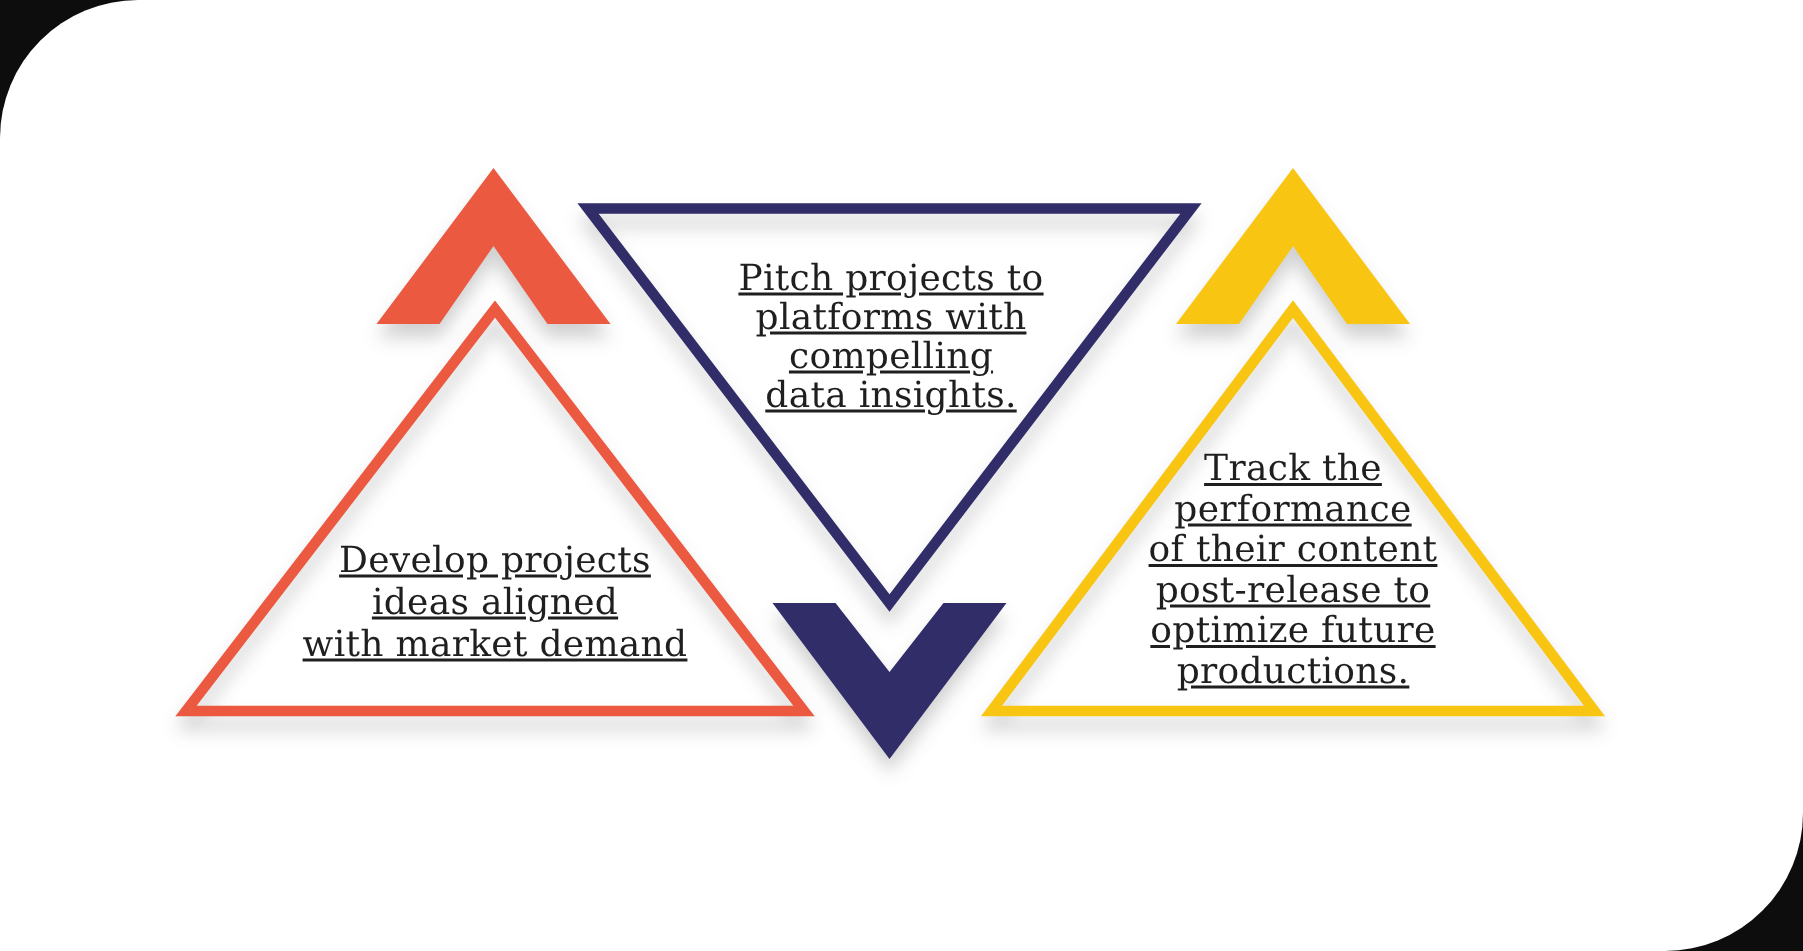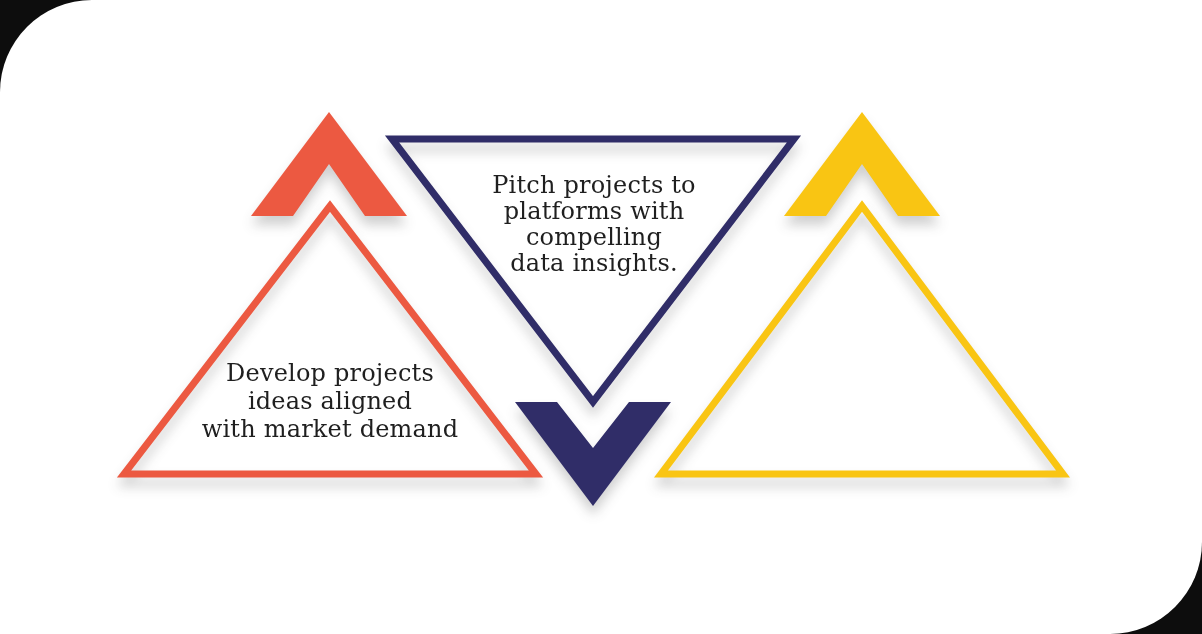--- a/index.html
+++ b/index.html
@@ -31,20 +31,21 @@
     filter: drop-shadow(0px 9px 6px rgba(40, 40, 40, 0.22));
   }
   .label {
     position: absolute;
     text-align: center;
     white-space: pre-line;
     color: #1f1f1f;
     font-size: 24px;
     line-height: 27px;
     letter-spacing: 0.2px;
+    text-decoration: underline;
   }
   .label-develop { left: 185px; top: 359px; width: 290px; line-height: 28px; }
   .label-pitch   { left: 463px; top: 172px; width: 262px; line-height: 26px; }
   .label-track   { left: 730px; top: 299px; width: 264px; }
 </style>
 </head>
 <body>
 
 <div class="card">
 
@@ -65,14 +66,20 @@
 
   <div class="label label-develop">Develop projects
 ideas aligned
 with market demand</div>
 
   <div class="label label-pitch">Pitch projects to
 platforms with
 compelling
 data insights.</div>
 
+  <div class="label label-track">Track the
+performance
+of their content
+post-release to
+optimize future
+productions.</div>
 
 </div>
 
 </body></html>

